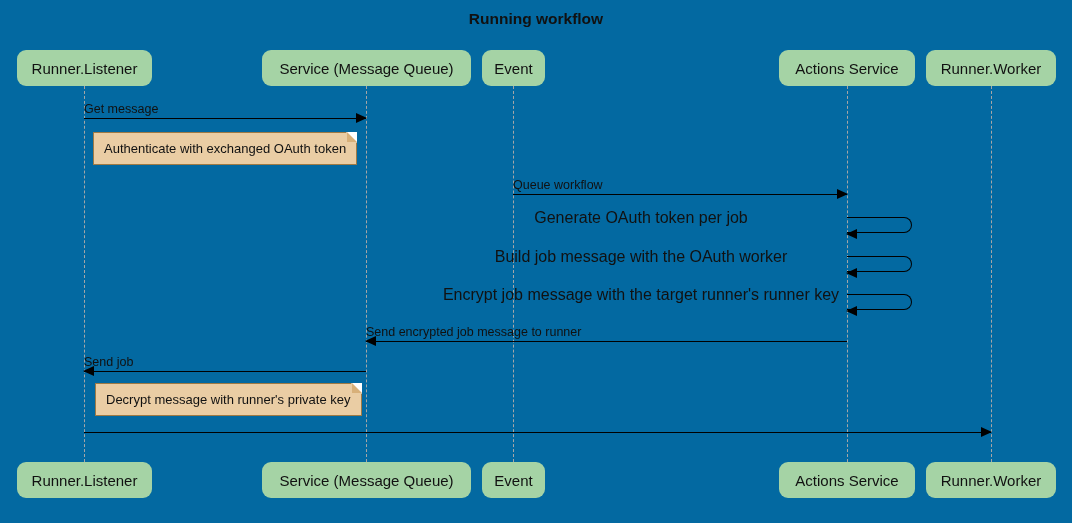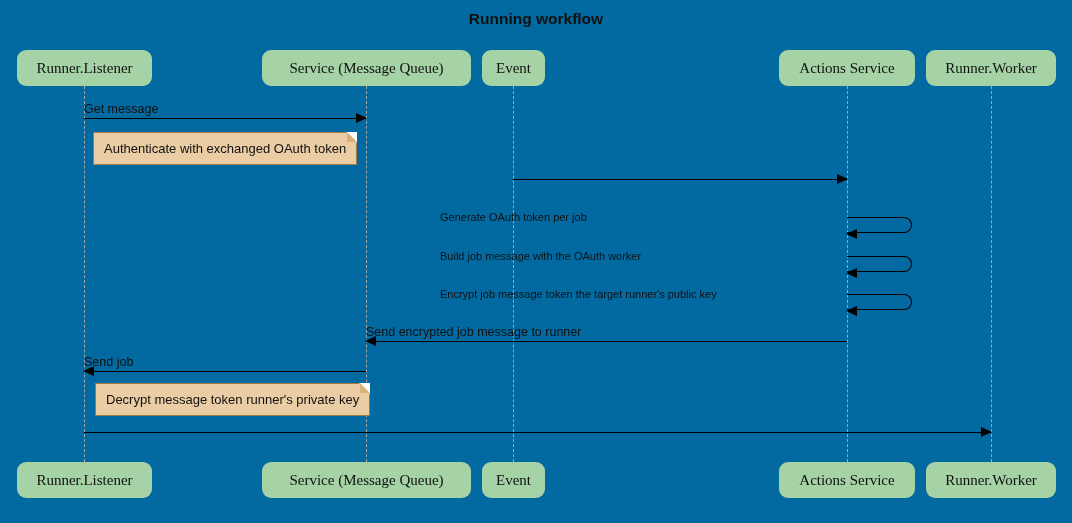--- a/index.html
+++ b/index.html
@@ -11,41 +11,41 @@
     position:absolute;left:0;top:10px;width:100%;text-align:center;
     font-weight:bold;font-size:15.5px;
   }
   .lifeline{
     position:absolute;top:86px;height:376px;width:0;
     border-left:1px dashed #a6a6a6;
   }
   .actor{
     position:absolute;height:36px;background:#a5d3a5;border-radius:9px;
     display:flex;align-items:center;justify-content:center;
-    font-size:15px;white-space:nowrap;font-family:Liberation Serif, serif;
+    font-size:15px;white-space:nowrap;
   }
   .message{position:absolute;}
   .message .lbl{
     display:block;text-align:left;font-size:12.5px;height:15px;
     line-height:15px;white-space:nowrap;
   }
   .message .line{position:relative;height:0;border-top:1.4px solid #000;margin-top:1px;}
   .arr{position:absolute;width:0;height:0;}
   .arr.right{
     right:-1px;top:-6.2px;
     border-top:5.5px solid transparent;border-bottom:5.5px solid transparent;
     border-left:11px solid #000;
   }
   .arr.left{
     left:-1px;top:-6.2px;
     border-top:5.5px solid transparent;border-bottom:5.5px solid transparent;
     border-right:11px solid #000;
   }
   .selflabel{
-    position:absolute;text-align:left;font-size:11px;height:15px;
+    position:absolute;text-align:center;font-size:16px;height:15px;
     line-height:15px;white-space:nowrap;
   }
   .selfloop{
     position:absolute;width:64px;height:14px;
     border:1.4px solid #000;border-left:none;border-radius:0 9px 9px 0;
   }
   .selfloop .arr.left{top:auto;bottom:-6.6px;left:-1px;}
   .note{
     position:absolute;height:33px;background:#eacda4;border:1px solid #9e7a45;
     display:flex;align-items:center;justify-content:center;
@@ -86,62 +86,63 @@
       </div>
   </div>
 
   <div class="note" style="left:93px;top:132px">
     <span>Authenticate with exchanged OAuth token</span>
     <i class="fold-cut"></i>
     <i class="fold-flap"></i>
   </div>
 
   <div class="message" style="left:513px;top:178px;width:334px">
+    <span class="lbl">Queue workflow</span>
     <div class="line">
         <i class="arr right"></i>
       </div>
   </div>
 
   <div>
     <span class="selflabel" style="left:440px;top:210px;width:402px">Generate OAuth token per job</span>
     <div class="selfloop" style="left:847px;top:217px">
         <i class="arr left"></i>
       </div>
   </div>
 
   <div>
     <span class="selflabel" style="left:440px;top:249px;width:402px">Build job message with the OAuth worker</span>
     <div class="selfloop" style="left:847px;top:256px">
         <i class="arr left"></i>
       </div>
   </div>
 
   <div>
-    <span class="selflabel" style="left:440px;top:287px;width:402px">Encrypt job message token the target runner's public key</span>
+    <span class="selflabel" style="left:440px;top:287px;width:402px">Encrypt job message with the target runner's runner key</span>
     <div class="selfloop" style="left:847px;top:294px">
         <i class="arr left"></i>
       </div>
   </div>
 
   <div class="message" style="left:84px;top:355px;width:282px">
     <span class="lbl">Send job</span>
     <div class="line">
         <i class="arr left"></i>
       </div>
   </div>
 
   <div class="message" style="left:366px;top:325px;width:481px">
     <span class="lbl">Send encrypted job message to runner</span>
     <div class="line">
         <i class="arr left"></i>
       </div>
   </div>
 
   <div class="note" style="left:95px;top:383px">
-    <span>Decrypt message token runner's private key</span>
+    <span>Decrypt message with runner's private key</span>
     <i class="fold-cut"></i>
     <i class="fold-flap"></i>
   </div>
 
   <div class="message" style="left:84px;top:431px;width:907px">
     <div class="line">
         <i class="arr right"></i>
       </div>
   </div>
 

